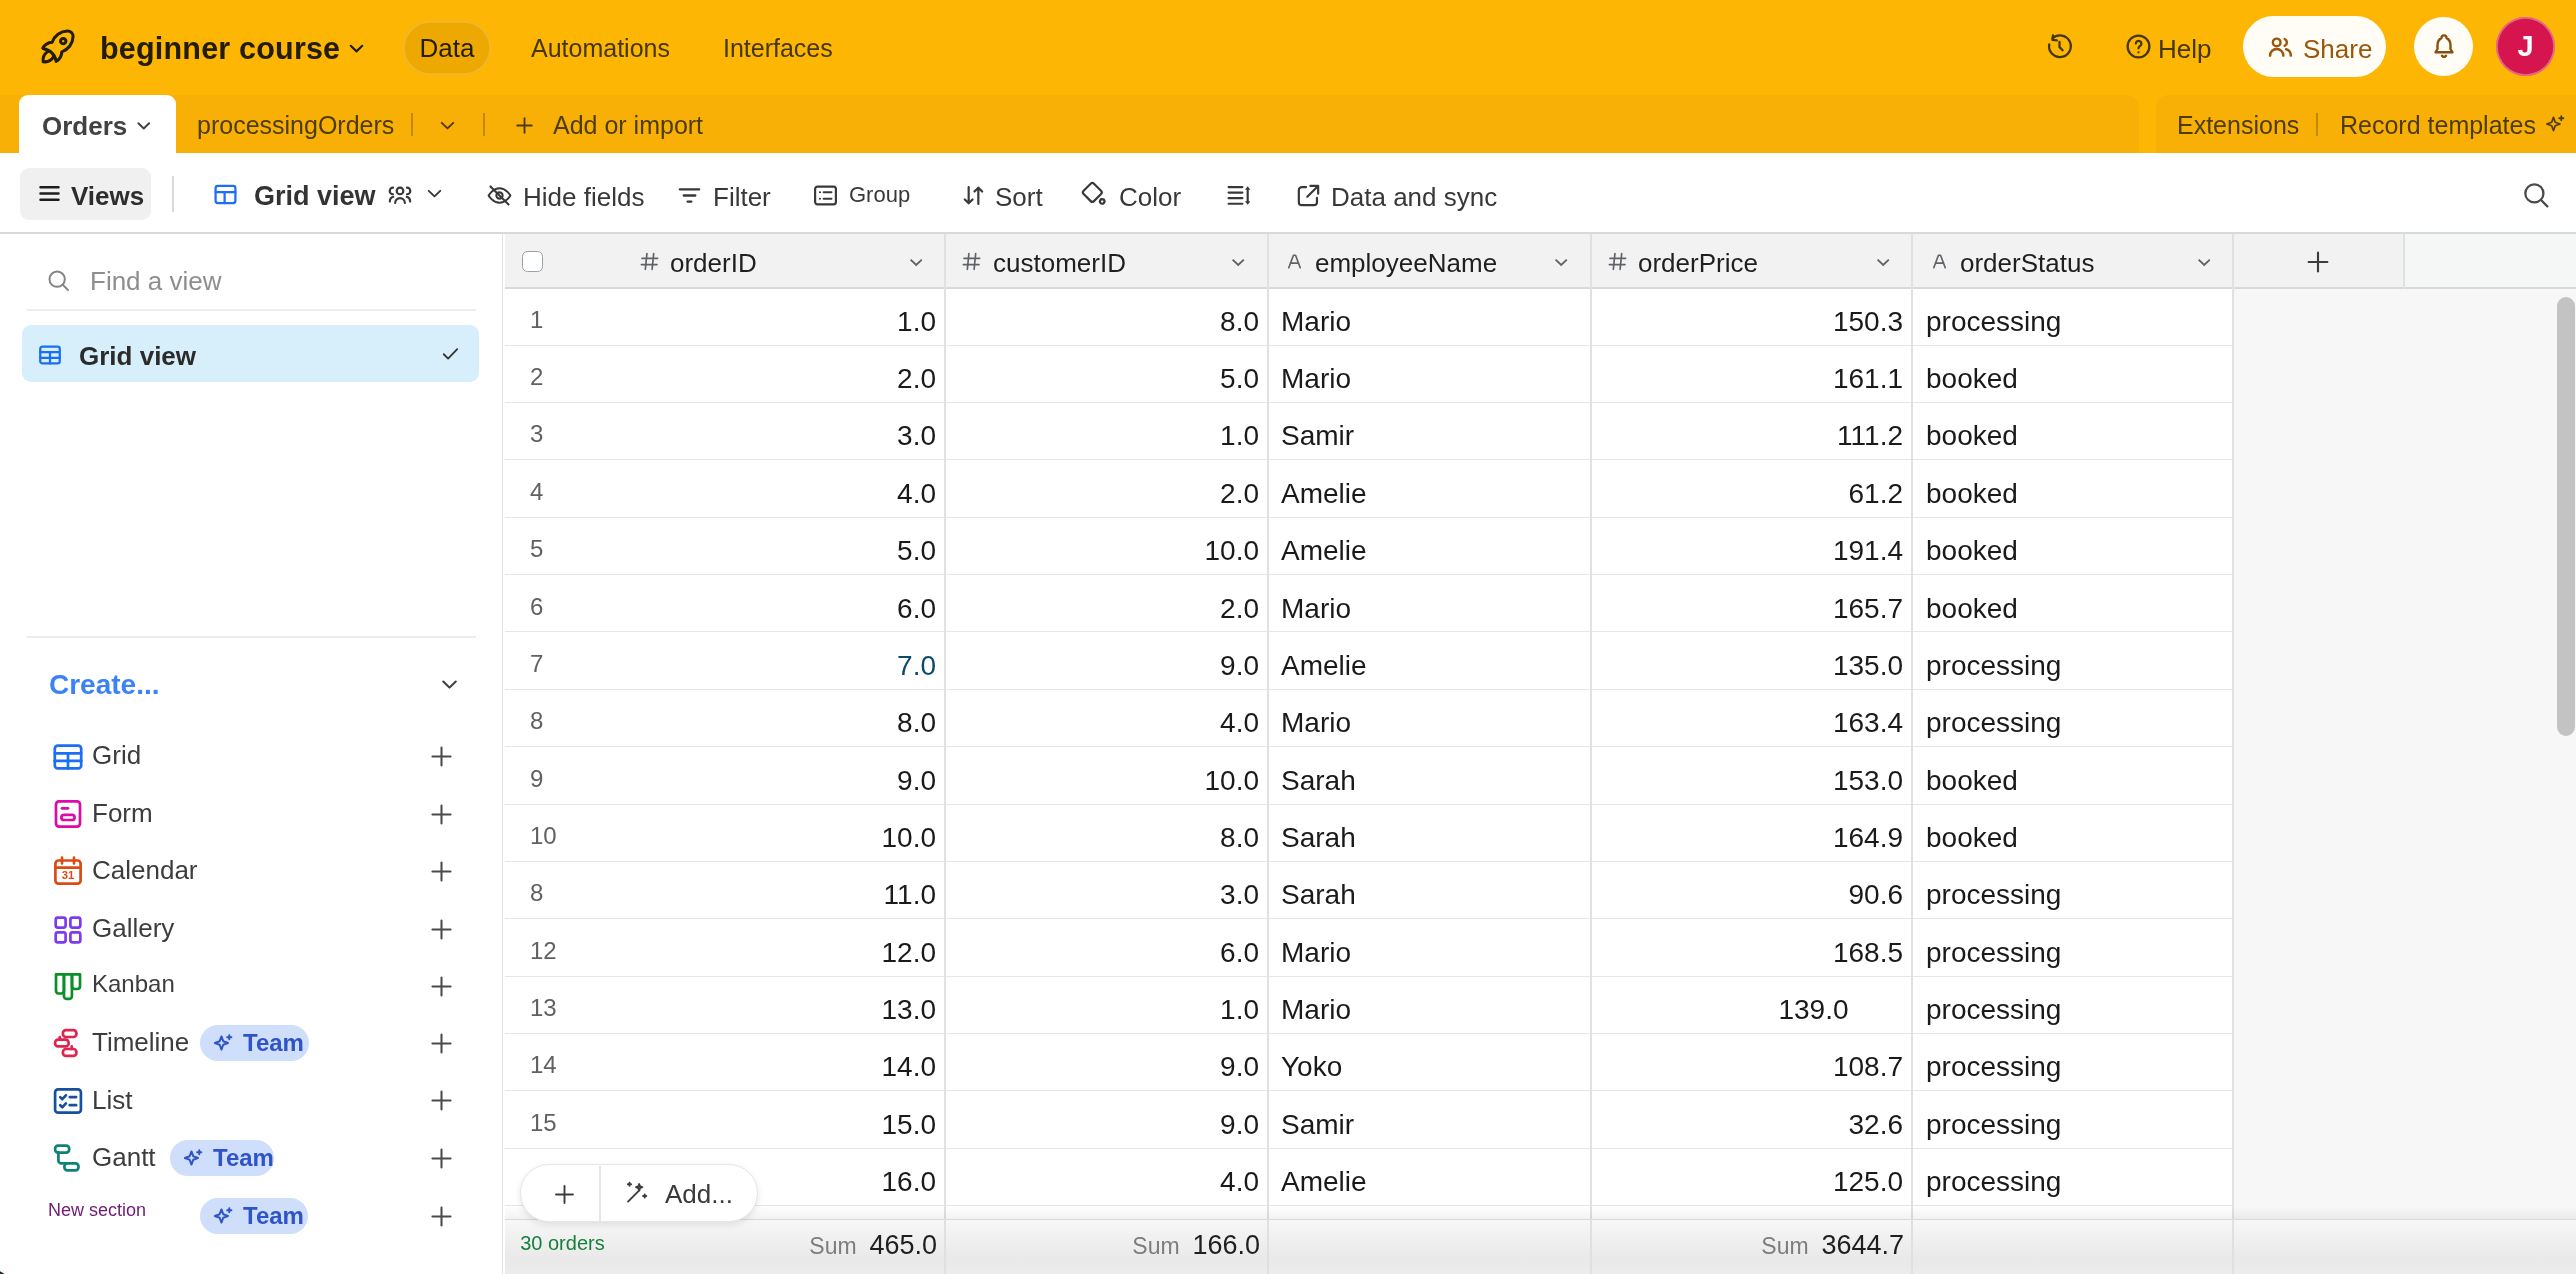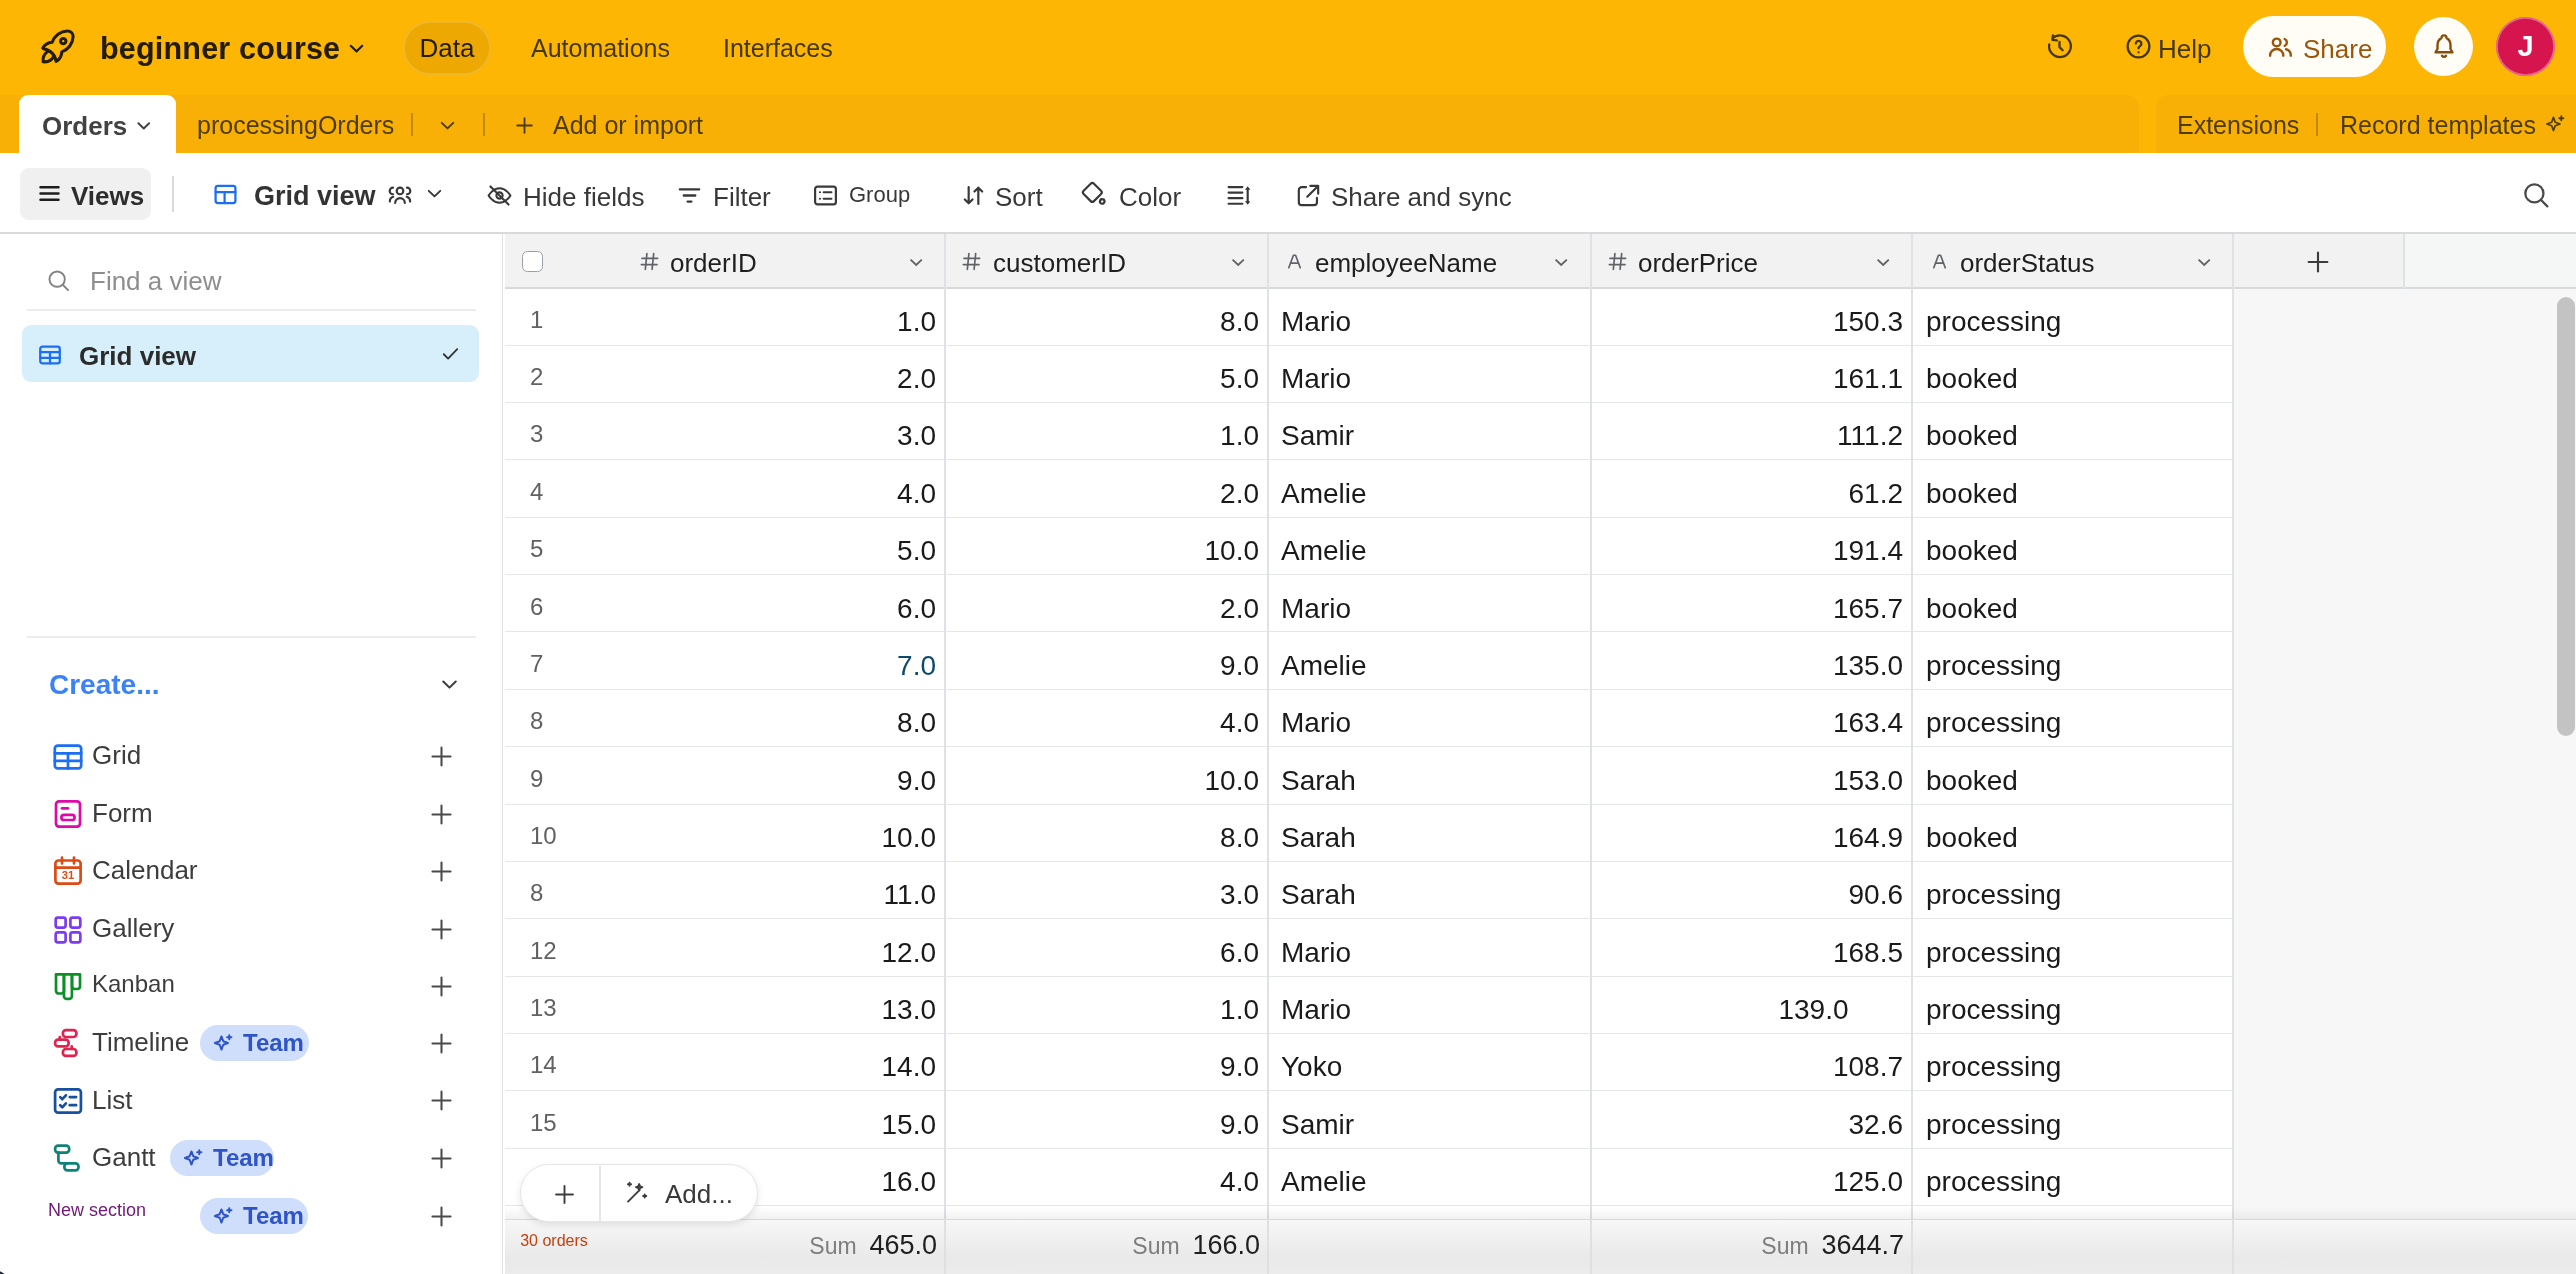--- a/index.html
+++ b/index.html
@@ -122,21 +122,21 @@
       <path d="M3.8 5h11.4M3.8 9.6h11.4M3.8 14.2h11.4M3.8 18.8h11.4"></path>
       <path d="M19.6 6.4v11.2"></path>
       <path d="M17.4 7.2l2.2-2.8l2.2 2.8z" fill="#383838" stroke="none"></path>
       <path d="M17.4 16.8l2.2 2.8l2.2-2.8z" fill="#383838" stroke="none"></path>
     </svg>
 <svg style="position:absolute;left:1294px;top:28px" width="29" height="29" viewBox="0 0 24 24" fill="none" stroke="#383838" stroke-width="1.8" stroke-linecap="round" stroke-linejoin="round">
       <path d="M10 5H6.5A2.5 2.5 0 0 0 4 7.5v10A2.5 2.5 0 0 0 6.5 20h10a2.5 2.5 0 0 0 2.5-2.5V14"></path>
       <path d="M13.5 4H20v6.5"></path>
       <path d="M19.5 4.5L11 13"></path>
     </svg>
-<div class="abs" style="left:1331px;top:29px;font-size:26px;color:#383838">Share and sync</div>
+<div class="abs" style="left:1331px;top:29px;font-size:26px;color:#383838">Data and sync</div>
 <svg style="position:absolute;left:2520px;top:26px" width="32" height="32" viewBox="0 0 24 24" fill="none" stroke="#4a4a4a" stroke-width="1.7" stroke-linecap="round" stroke-linejoin="round">
       <circle cx="10.8" cy="10.8" r="6.8"></circle>
       <path d="M15.8 15.8L20.5 20.5"></path>
     </svg>
 </div>
 <div class="abs" style="left:0;top:232px;width:2576px;height:1.8px;background:#d7d9da"></div>
 <div class="abs" style="left:0;top:234px;width:503px;height:1041px;background:#fff;border-right:1.8px solid #e2e2e2">
 <svg style="position:absolute;left:45px;top:33px" width="27" height="27" viewBox="0 0 24 24" fill="none" stroke="#828282" stroke-width="1.7" stroke-linecap="round" stroke-linejoin="round">
       <circle cx="10.8" cy="10.8" r="6.8"></circle>
       <path d="M15.8 15.8L20.5 20.5"></path>
@@ -418,21 +418,21 @@
 <div class="abs" style="left:1406px;top:0;width:1.8px;height:985px;background:#dfe2e4"></div>
 <div class="abs" style="left:1727px;top:0;width:1.8px;height:985px;background:#dfe2e4"></div>
 <div class="abs" style="left:1898px;top:0;width:1.8px;height:55px;background:#dfe2e4"></div>
 <div class="abs" style="left:0;top:972px;width:2071px;height:12.5px;background:linear-gradient(to bottom,rgba(0,0,0,0),rgba(0,0,0,0.05))"></div>
 <div class="abs" style="left:0;top:985px;width:2071px;height:56px;background:linear-gradient(to bottom,#f7f7f7 0%,#e9e9e9 70%,#ececec 100%);border-top:1.8px solid #d9d9d9"></div>
 <div class="abs" style="left:439px;top:985px;width:1.8px;height:56px;background:#e0e0e0"></div>
 <div class="abs" style="left:762px;top:985px;width:1.8px;height:56px;background:#e0e0e0"></div>
 <div class="abs" style="left:1085px;top:985px;width:1.8px;height:56px;background:#e0e0e0"></div>
 <div class="abs" style="left:1406px;top:985px;width:1.8px;height:56px;background:#e0e0e0"></div>
 <div class="abs" style="left:1727px;top:985px;width:1.8px;height:56px;background:#e0e0e0"></div>
-<div class="abs" style="left:15.2px;top:998px;font-size:16px;color:#c2410c">30 orders</div>
+<div class="abs" style="left:15.2px;top:998px;font-size:20px;color:#15803d">30 orders</div>
 <div class="abs" style="left:131px;top:996px;width:301px;text-align:right;font-size:27px;color:#1f1f1f"><span style="font-size:23px;color:#7d7d7d">Sum&nbsp;&nbsp;</span>465.0</div>
 <div class="abs" style="left:454px;top:996px;width:301px;text-align:right;font-size:27px;color:#1f1f1f"><span style="font-size:23px;color:#7d7d7d">Sum&nbsp;&nbsp;</span>166.0</div>
 <div class="abs" style="left:1098px;top:996px;width:301px;text-align:right;font-size:27px;color:#1f1f1f"><span style="font-size:23px;color:#7d7d7d">Sum&nbsp;&nbsp;</span>3644.7</div>
 <div class="abs" style="left:15.2px;top:930px;width:238px;height:58px;background:#fff;border:1.8px solid #e6e6e6;border-radius:30.5px;box-shadow:0 2.7px 7.2px rgba(0,0,0,.10)"></div>
 <svg style="position:absolute;left:46px;top:947px" width="27" height="27" viewBox="0 0 24 24" fill="none" stroke="#3c3c3c" stroke-width="1.7" stroke-linecap="round">
       <path d="M12 4.5v15M4.5 12h15"></path>
     </svg>
 <div class="abs" style="left:94px;top:932px;width:1.8px;height:55px;background:#e6e6e6"></div>
 <svg style="position:absolute;left:117px;top:944px" width="29" height="29" viewBox="0 0 24 24" fill="none" stroke="#3c3c3c" stroke-width="1.6" stroke-linecap="round" stroke-linejoin="round">
       <path d="M5 19.5L14.5 10"></path>

